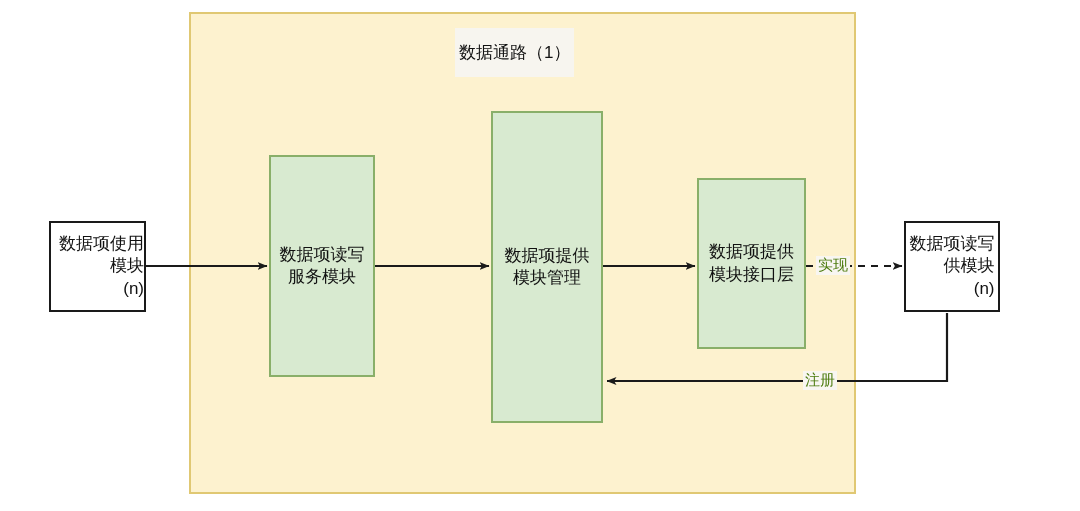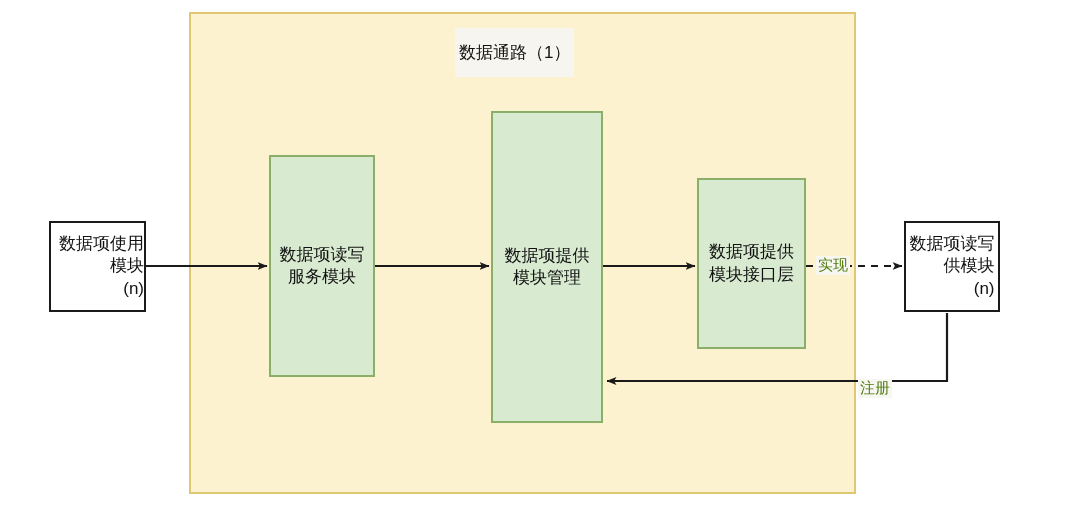--- a/index.html
+++ b/index.html
@@ -118,15 +118,15 @@
 
   <div class="node node-green" style="left:697px; top:178px; width:109px; height:171px;">数据项提供
 模块接口层</div>
 
   <div class="node node-white" style="left:904px; top:221px; width:96px; height:91px;">数据项读写
 供模块
 (n)</div>
 
   <div class="edge-label" style="left:816px; top:256px;">实现</div>
 
-  <div class="edge-label" style="left:858px; top:371px;margin-top:8px;">注册</div>
+  <div class="edge-label" style="left:803px; top:371px;">注册</div>
 
 </div>
 
 </body></html>

